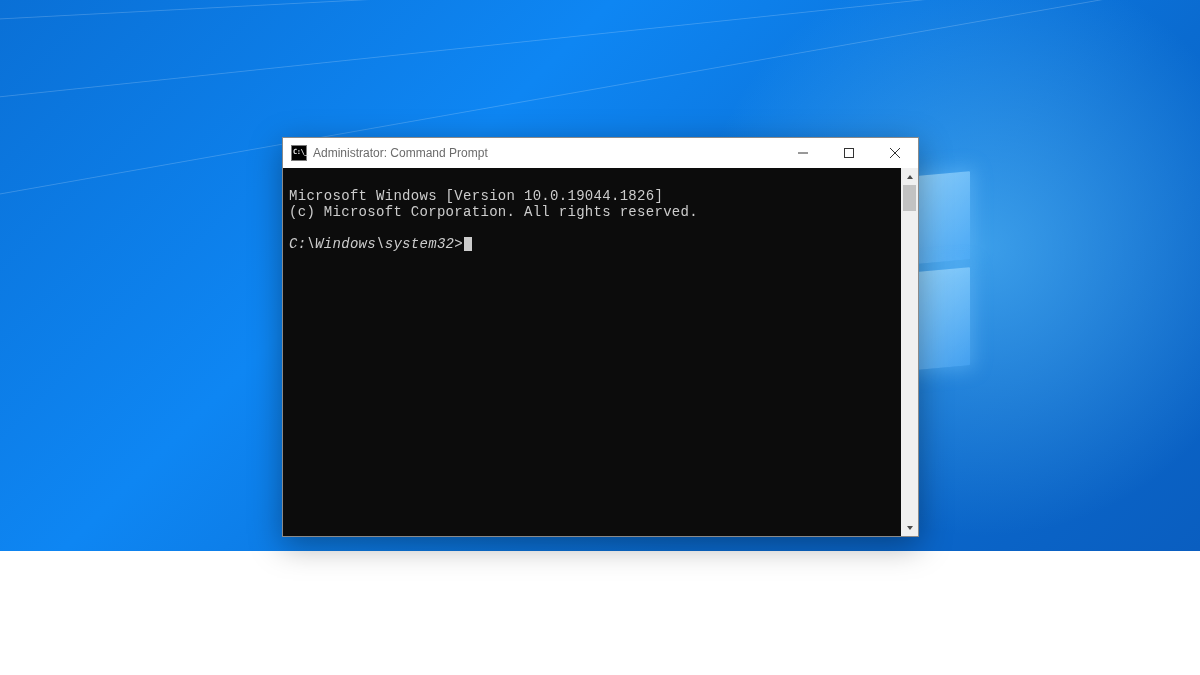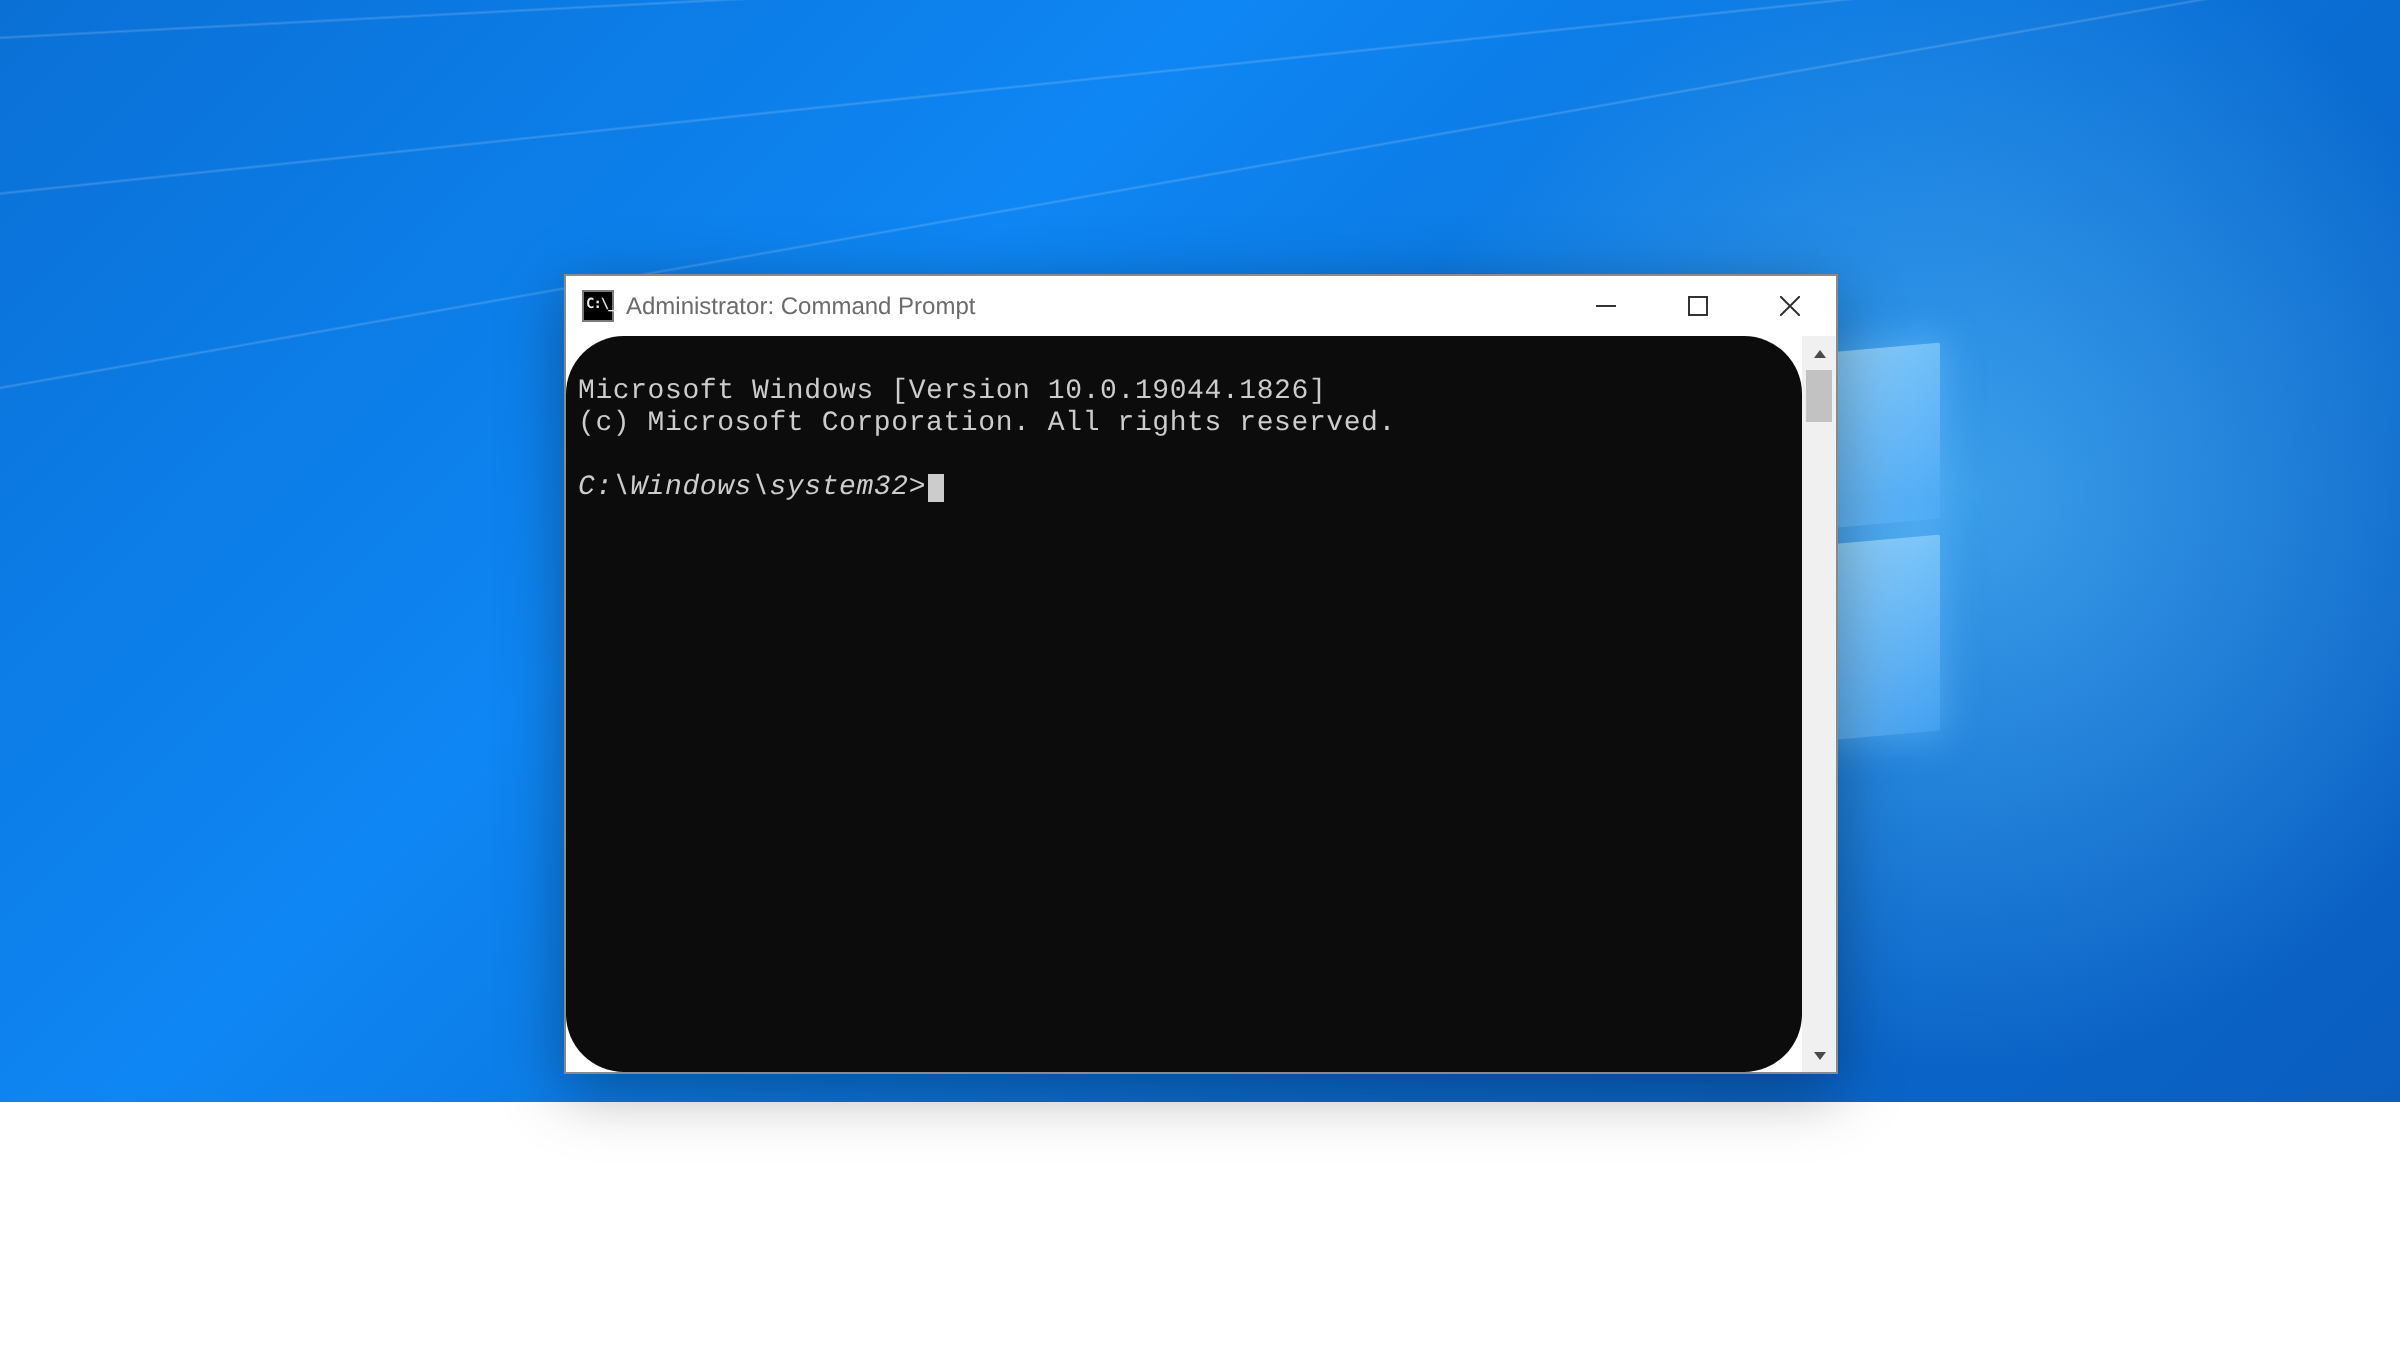--- a/index.html
+++ b/index.html
@@ -102,21 +102,20 @@
   }
   .terminal {
     flex: 1 1 auto;
     background: #0c0c0c;
     color: #cccccc;
     font: 14px/16px Consolas, "Courier New", monospace;
     padding: 4px 6px;
     white-space: pre;
     overflow: hidden;
     letter-spacing: .3px;
-    border-radius: 29px;
   }
   .prompt-line { display: flex; align-items:center;font-style:italic; }
   .cursor {
     display:inline-block;
     width: 8px; height: 14px;
     margin-left: 1px;
     background: #cccccc;
     vertical-align: bottom;
     animation: blink 1s steps(1) infinite;
   }

